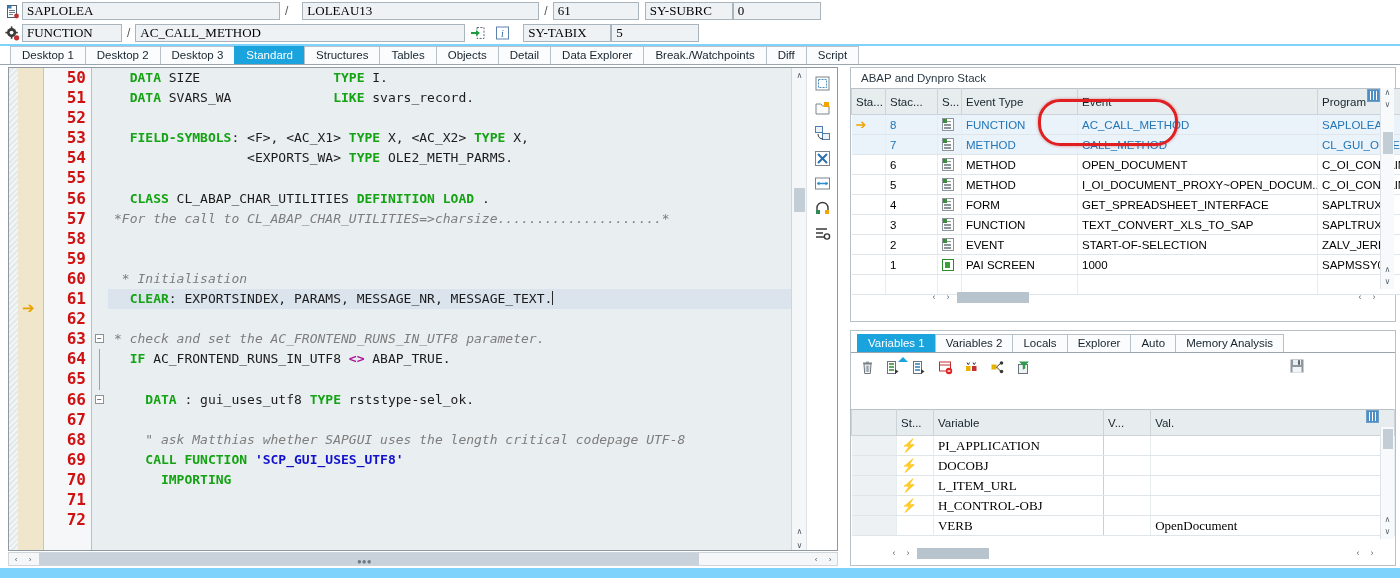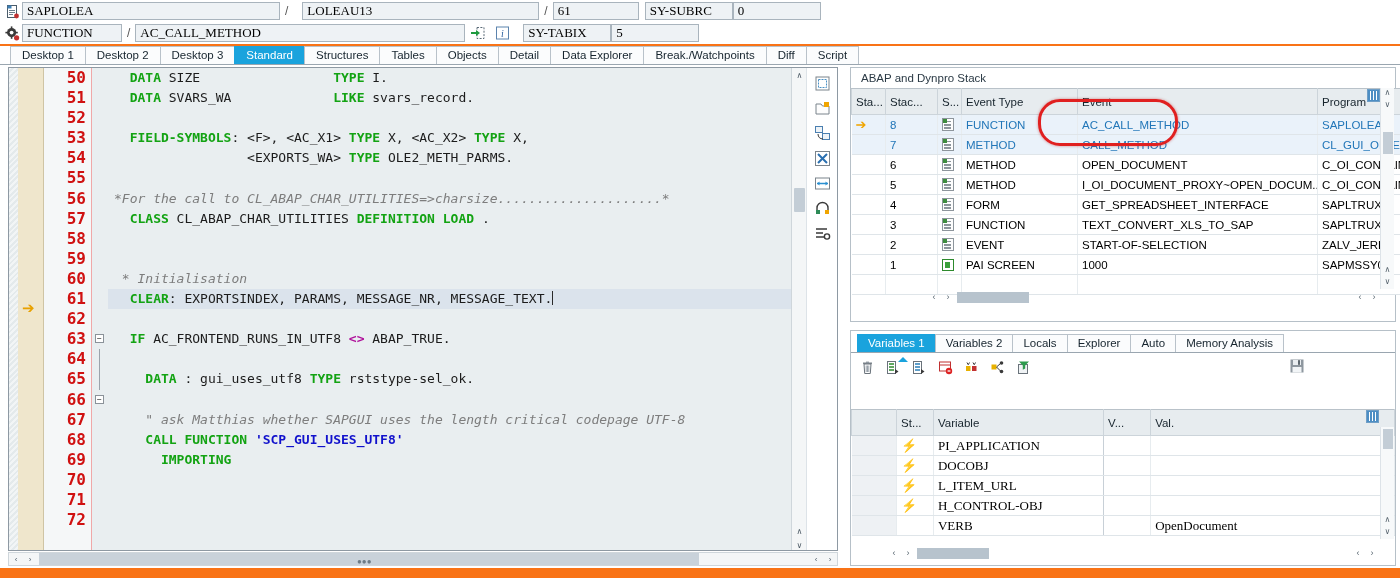--- a/index.html
+++ b/index.html
@@ -5,21 +5,21 @@
   * { box-sizing: border-box; }
   html, body {
     margin: 0; padding: 0;
     width: 1400px; height: 578px;
     overflow: hidden;
     background: #ffffff;
     font-family: "Liberation Sans", sans-serif;
     font-size: 12px;
     color: #000;
   }
-  #app { position: relative; width: 1400px; height: 578px; background: #f97316; }
+  #app { position: relative; width: 1400px; height: 578px; background: #7dd3fc; }
 
   
   .hdr { width: 1400px; background: #fff; }
   .hdr-row {
     display: flex; align-items: center;
     height: 22px; padding: 2px 0 2px 2px;
   }
   .hdr-icon {
     width: 20px; height: 18px; flex: 0 0 20px;
     display: flex; align-items: center; justify-content: center;
@@ -440,27 +440,28 @@
             <div style="height: 20.1px; position: relative;"></div>
             <div style="height: 20.1px; position: relative;"></div>
           </div>
         <div class="code-col" id="code-col">
             <div class="cl">  <span class="kw">DATA</span> SIZE                 <span class="kw">TYPE</span> I.</div>
             <div class="cl">  <span class="kw">DATA</span> SVARS_WA             <span class="kw">LIKE</span> svars_record.</div>
             <div class="cl">&nbsp;</div>
             <div class="cl">  <span class="kw">FIELD-SYMBOLS</span>: &lt;F&gt;, &lt;AC_X1&gt; <span class="kw">TYPE</span> X, &lt;AC_X2&gt; <span class="kw">TYPE</span> X,</div>
             <div class="cl">                 &lt;EXPORTS_WA&gt; <span class="kw">TYPE</span> OLE2_METH_PARMS.</div>
             <div class="cl">&nbsp;</div>
+            <div class="cl">  <span class="kw">CLASS</span> CL_ABAP_CHAR_UTILITIES <span class="kw">DEFINITION</span> <span class="kw">LOAD</span> .</div>
             <div class="cl"><span class="cm">*For the call to CL_ABAP_CHAR_UTILITIES=&gt;charsize.....................*</span></div>
-            <div class="cl">  <span class="kw">CLASS</span> CL_ABAP_CHAR_UTILITIES <span class="kw">DEFINITION</span> <span class="kw">LOAD</span> .</div>
             <div class="cl">&nbsp;</div>
             <div class="cl">&nbsp;</div>
             <div class="cl"> <span class="cm">* Initialisation</span></div>
             <div class="cl cur">  <span class="kw">CLEAR</span>: EXPORTSINDEX, PARAMS, MESSAGE_NR, MESSAGE_TEXT.<span class="caret-bar"></span></div>
             <div class="cl">&nbsp;</div>
+            <div class="cl"><span class="cm">* check and set the AC_FRONTEND_RUNS_IN_UTF8 parameter.</span></div>
             <div class="cl">  <span class="kw">IF</span> AC_FRONTEND_RUNS_IN_UTF8 <span class="op">&lt;&gt;</span> ABAP_TRUE.</div>
             <div class="cl">&nbsp;</div>
             <div class="cl">    <span class="kw">DATA</span> : gui_uses_utf8 <span class="kw">TYPE</span> rststype-sel_ok.</div>
             <div class="cl">&nbsp;</div>
             <div class="cl">    <span class="cm">" ask Matthias whether SAPGUI uses the length critical codepage UTF-8</span></div>
             <div class="cl">    <span class="kw">CALL FUNCTION</span> <span class="lit">'SCP_GUI_USES_UTF8'</span></div>
             <div class="cl">      <span class="kw">IMPORTING</span></div>
           </div>
 
         <div class="ed-vscroll">

